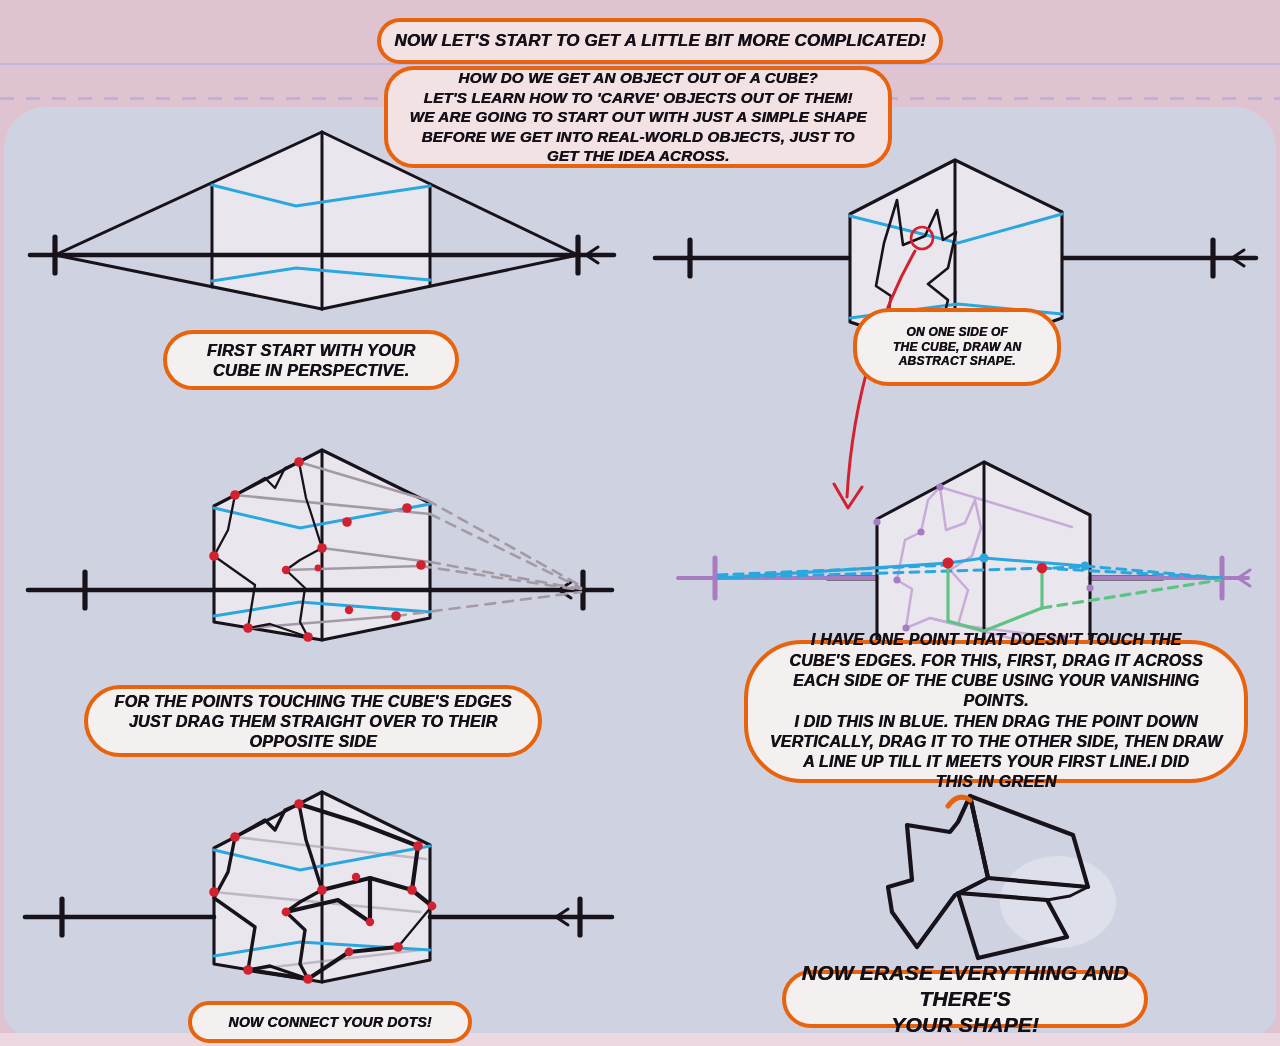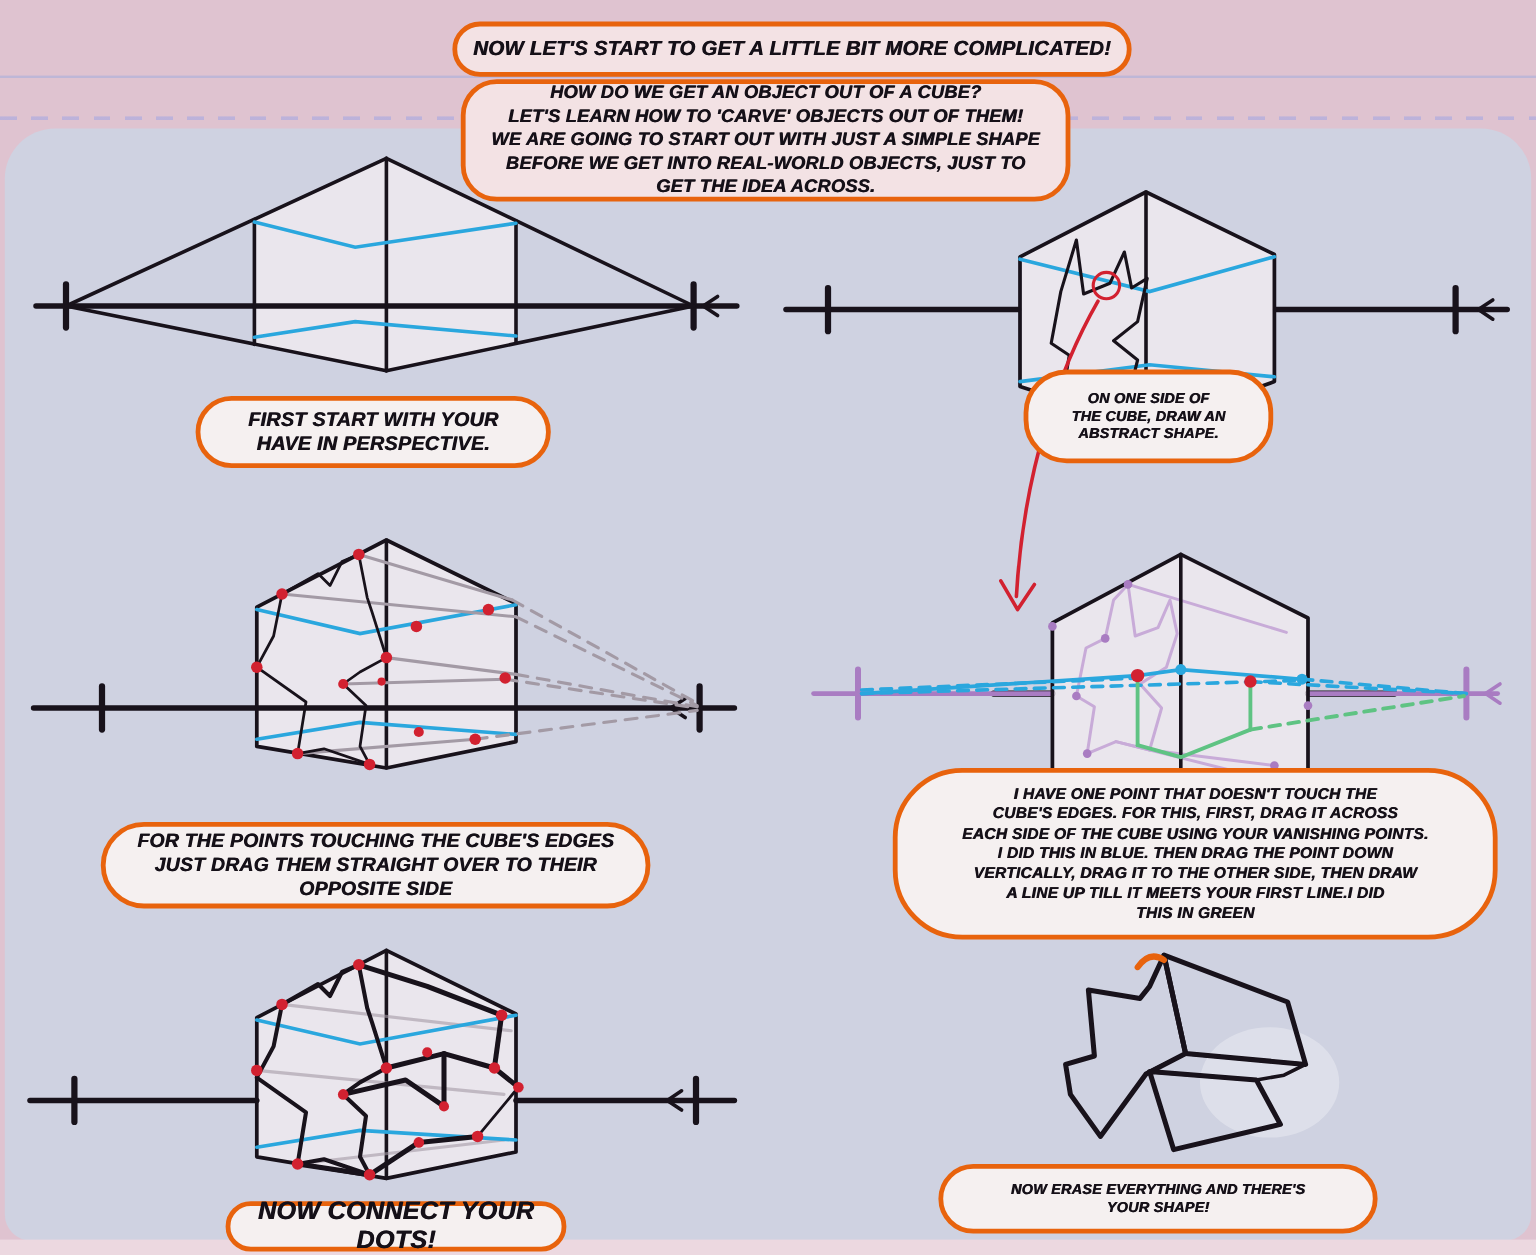--- a/index.html
+++ b/index.html
@@ -253,46 +253,46 @@
   <div class="bubble pink" style="left:384px;top:66px;width:508px;height:102px;border-radius:30px;font-size:15.2px;line-height:1.28;">
     <span class="txt">HOW DO WE GET AN OBJECT OUT OF A CUBE?
 LET'S LEARN HOW TO 'CARVE' OBJECTS OUT OF THEM!
 WE ARE GOING TO START OUT WITH JUST A SIMPLE SHAPE
 BEFORE WE GET INTO REAL-WORLD OBJECTS, JUST TO
 GET THE IDEA ACROSS.</span>
   </div>
 
   <div class="bubble" style="left:163px;top:330px;width:296px;height:60px;border-radius:30px;font-size:16.5px;line-height:1.24;">
     <span class="txt">FIRST START WITH YOUR
-HAVE IN PERSPECTIVE.</span>
+CUBE IN PERSPECTIVE.</span>
   </div>
 
   <div class="bubble" style="left:853px;top:308px;width:208px;height:78px;border-radius:36px;font-size:12px;line-height:1.22;">
     <span class="txt">ON ONE SIDE OF
 THE CUBE, DRAW AN
 ABSTRACT SHAPE.</span>
   </div>
 
   <div class="bubble" style="left:84px;top:643px;width:458px;height:72px;border-radius:36px;font-size:16.2px;line-height:1.24;margin-top:42px;">
     <span class="txt">FOR THE POINTS TOUCHING THE CUBE'S EDGES
 JUST DRAG THEM STRAIGHT OVER TO THEIR
 OPPOSITE SIDE</span>
   </div>
 
-  <div class="bubble" style="left:744px;top:640px;width:504px;height:143px;border-radius:58px;font-size:13px;line-height:1.27;">
+  <div class="bubble" style="left:744px;top:640px;width:504px;height:143px;border-radius:58px;font-size:16px;line-height:1.27;">
     <span class="txt">I HAVE ONE POINT THAT DOESN'T TOUCH THE
 CUBE'S EDGES. FOR THIS, FIRST, DRAG IT ACROSS
 EACH SIDE OF THE CUBE USING YOUR VANISHING POINTS.
 I DID THIS IN BLUE. THEN DRAG THE POINT DOWN
 VERTICALLY, DRAG IT TO THE OTHER SIDE, THEN DRAW
 A LINE UP TILL IT MEETS YOUR FIRST LINE.I DID
 THIS IN GREEN</span>
   </div>
 
-  <div class="bubble" style="left:188px;top:1001px;width:284px;height:42px;border-radius:21px;font-size:21px;">
+  <div class="bubble" style="left:188px;top:1001px;width:284px;height:42px;border-radius:21px;font-size:14px;">
     <span class="txt">NOW CONNECT YOUR DOTS!</span>
   </div>
 
-  <div class="bubble" style="left:782px;top:970px;width:366px;height:58px;border-radius:29px;font-size:12px;line-height:1.24;">
+  <div class="bubble" style="left:782px;top:970px;width:366px;height:58px;border-radius:29px;font-size:21px;line-height:1.24;">
     <span class="txt">NOW ERASE EVERYTHING AND THERE'S
 YOUR SHAPE!</span>
   </div>
 </div>
 
 </body></html>

